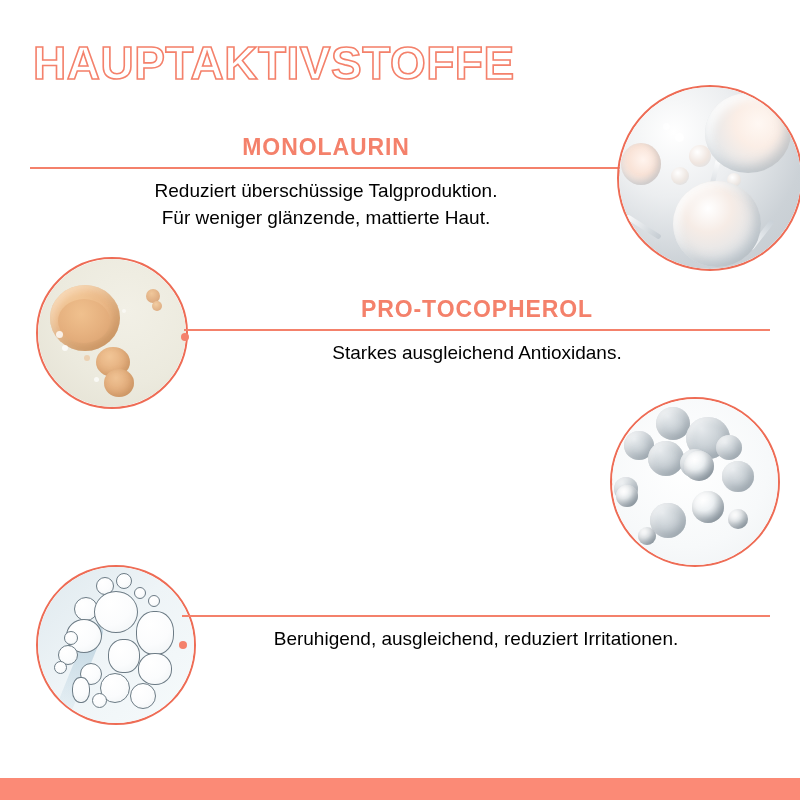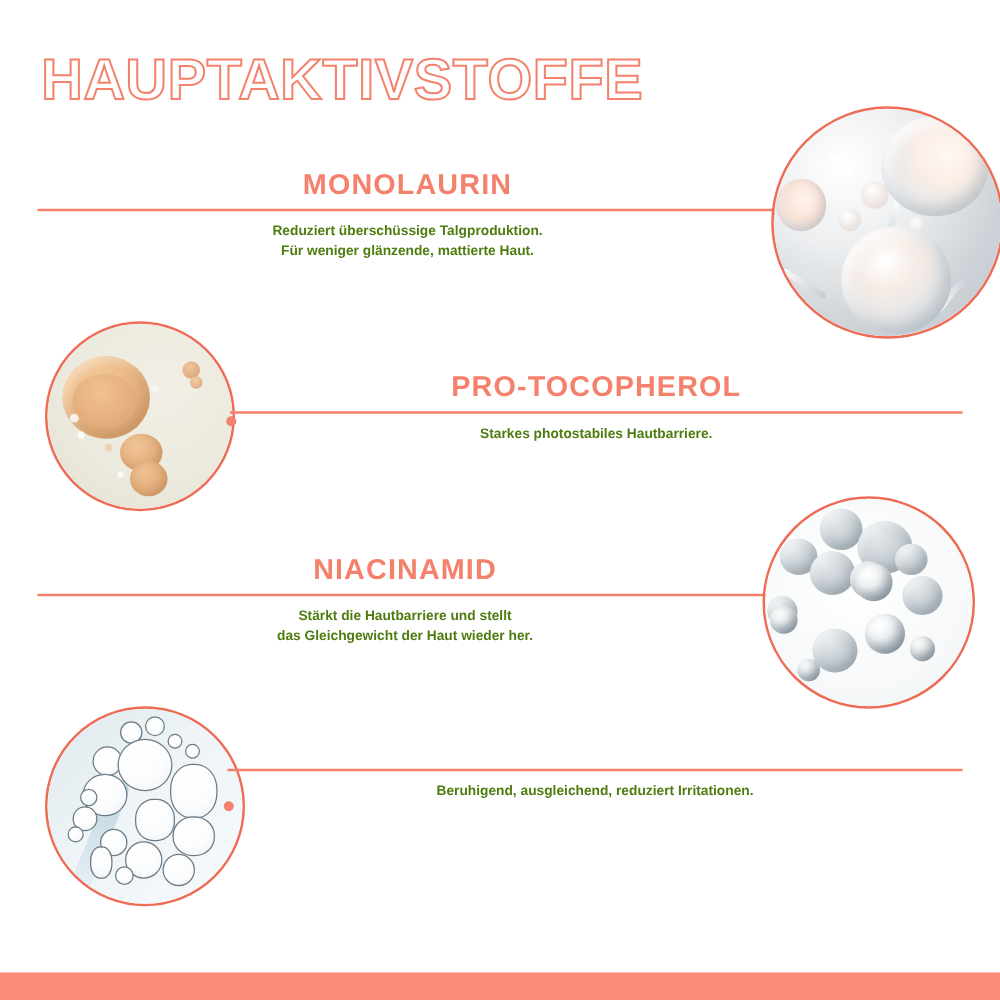--- a/index.html
+++ b/index.html
@@ -50,25 +50,24 @@
     line-height: 1.1;
     white-space: nowrap;
   }
   .block .rule {
     height: 2px;
     background: #F4816B;
     margin-top: 7px;
   }
   .block .desc {
     margin-top: 9px;
-    font-size: 11px;
+    font-size: 19px;
     line-height: 1.42;
-    color: #4d7c0f;
+    color: #000000;
     white-space: pre-line;
-    font-weight: bold;
   }
   .block.align-left .heading,
   .block.align-left .desc { text-align: center; }
   .block.align-right .heading,
   .block.align-right .desc { text-align: center; }
 
   
   #block-monolaurin     { left: 30px;  top: 135px; width: 592px; }
   #block-tocopherol     { left: 184px; top: 297px; width: 586px; }
   #block-niacinamid     { left: 30px;  top: 443px; width: 588px; }
@@ -306,29 +305,23 @@
       <div class="bubble d-t3"></div>
       <div class="bubble d-t4"></div>
       <div class="bubble d-t5"></div>
     </div>
   </div>
   <div class="conn-dot" id="dot-2"></div>
 
   <div class="block align-right" id="block-tocopherol">
     <div class="heading">PRO-TOCOPHEROL</div>
     <div class="rule"></div>
-    <div class="desc">Starkes photostabiles Hautbarriere.</div>
-  </div>
-
-  <div class="block align-left" id="block-niacinamid">
-    <div class="heading">NIACINAMID</div>
-    <div class="rule"></div>
-    <div class="desc">Stärkt die Hautbarriere und stellt
-das Gleichgewicht der Haut wieder her.</div>
-  </div>
+    <div class="desc">Starkes ausgleichend Antioxidans.</div>
+  </div>
+
   <div class="conn-dot" id="dot-3"></div>
 
   <div class="medallion" id="med-3">
     <div class="photo">
       <div class="bubble s p4"></div>
       <div class="bubble s p2"></div>
       <div class="bubble s p3"></div>
       <div class="bubble s p1"></div>
       <div class="bubble s p7"></div>
       <div class="bubble s p8"></div>

